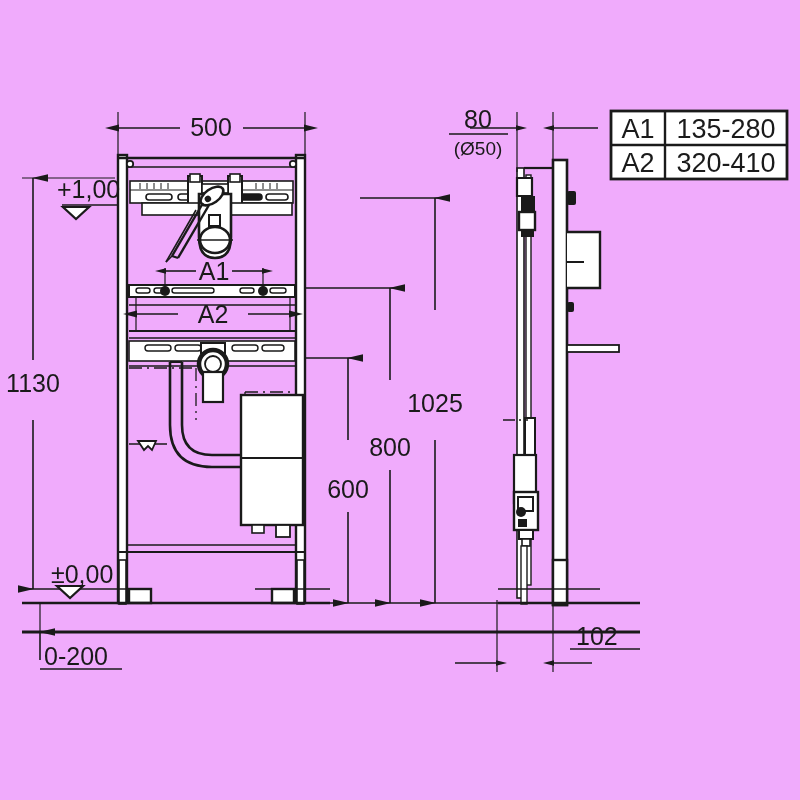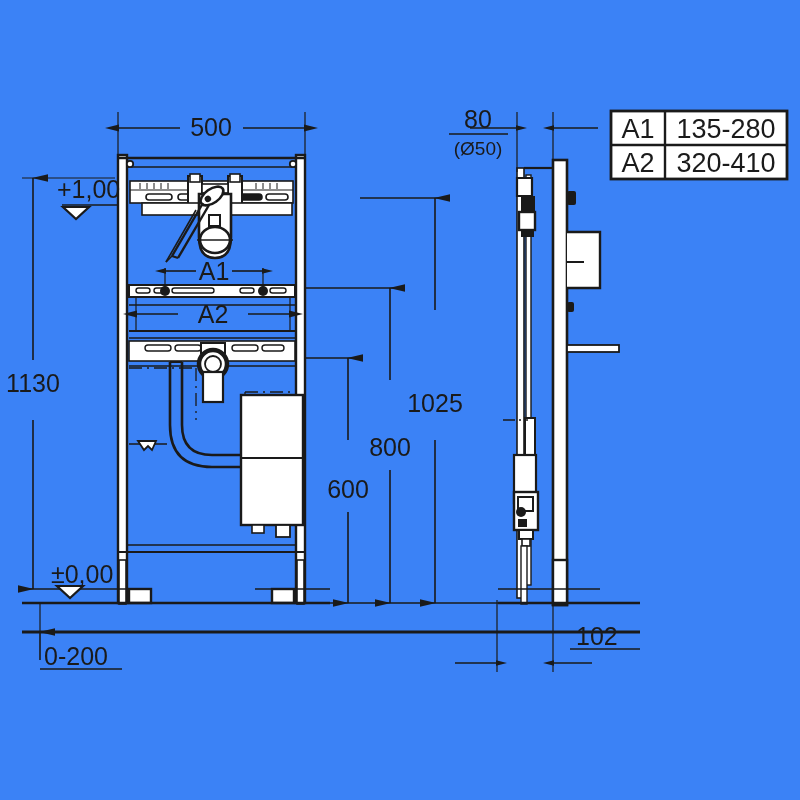--- a/index.html
+++ b/index.html
@@ -7,21 +7,21 @@
     padding: 0;
     background: #ffffff;
   }
   body {
     font-family: "Liberation Sans", sans-serif;
   }
   #stage {
     position: relative;
     width: 800px;
     height: 800px;
-    background: #3b82f6;
+    background: #f0abfc;
     overflow: hidden;
   }
   #stage svg {
     display: block;
   }
   text {
     font-family: "Liberation Sans", sans-serif;
     fill: #1a1a1a;
   }
   .dim-text {

